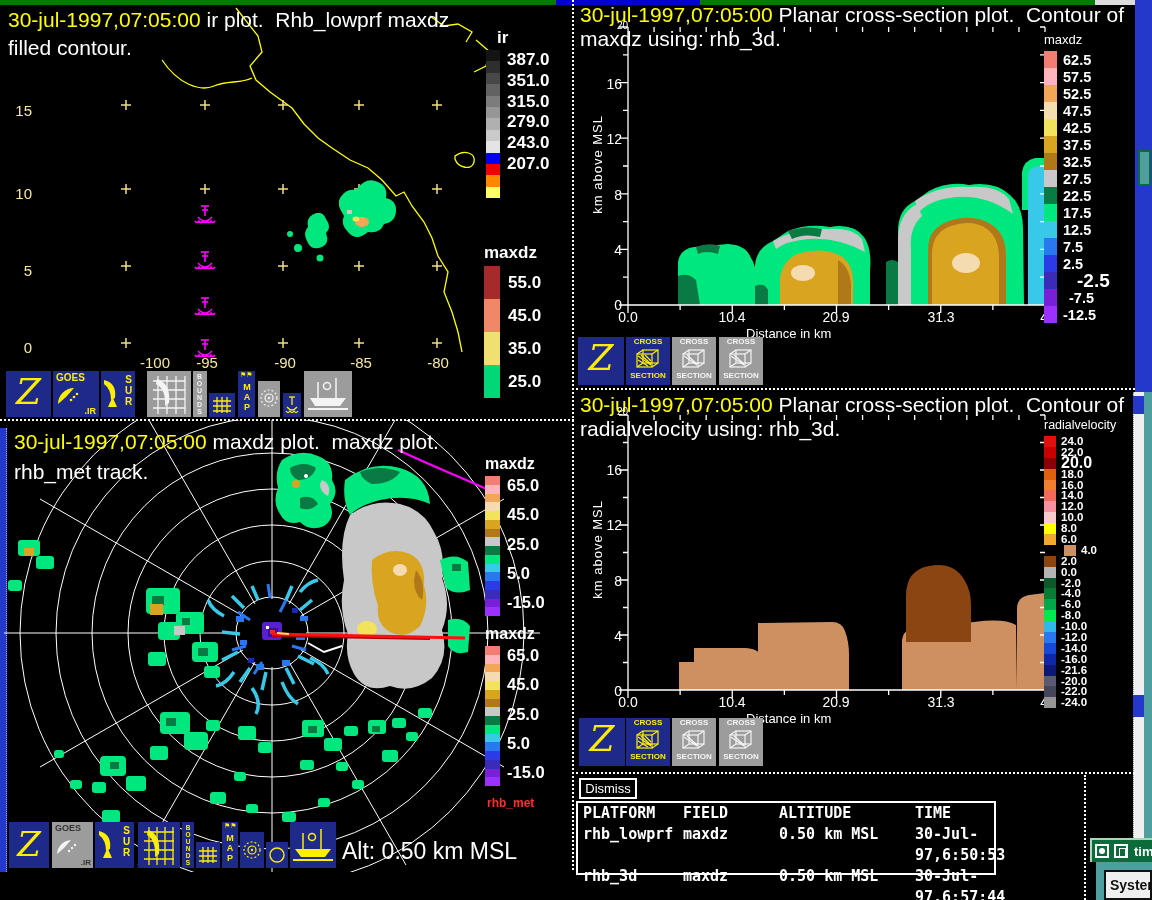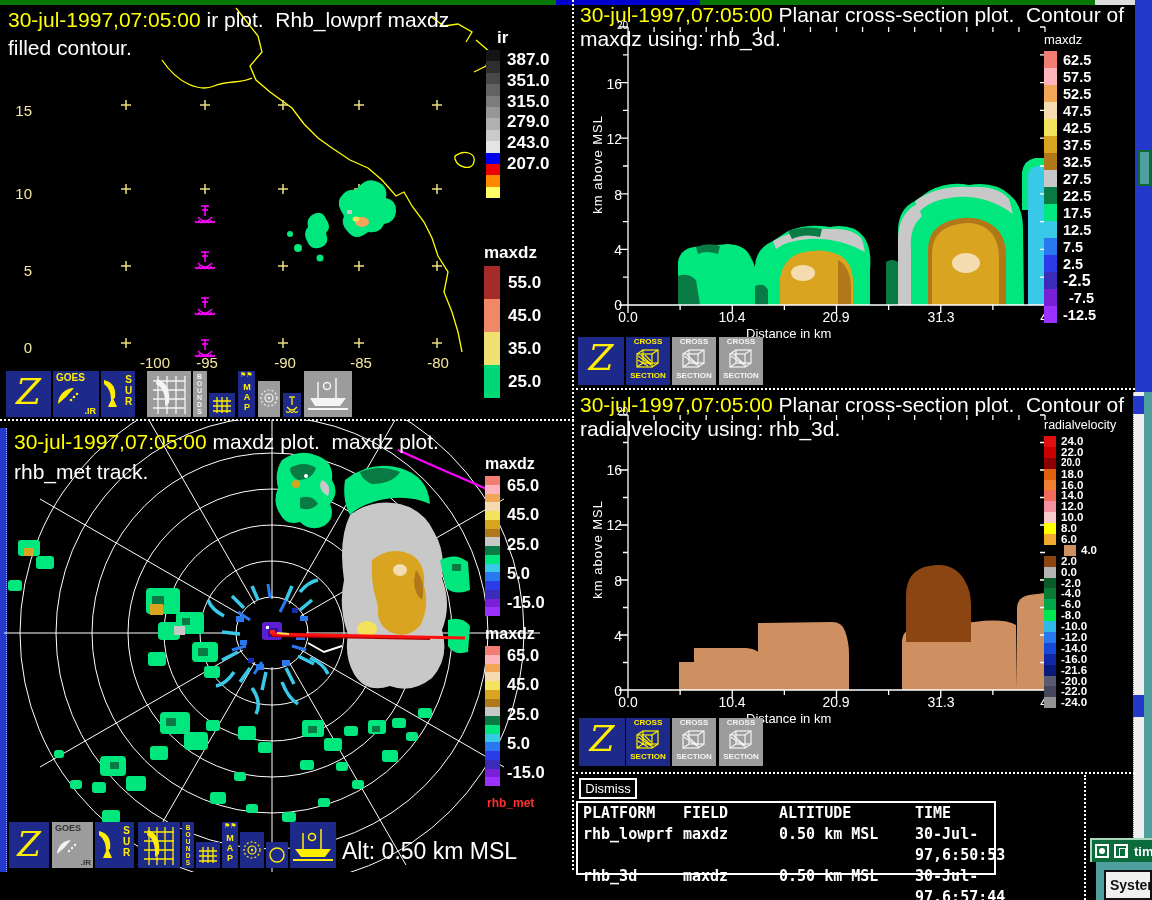--- a/index.html
+++ b/index.html
@@ -660,21 +660,21 @@
             <span class="lb" style="font-size:14.5px;margin-left:6px;align-self:center;">7.5</span>
           </div>
 
           <div class="cbrow" style="height:17px;">
             <span class="sw" style="width: 13px; background: rgb(43, 59, 232);"></span>
             <span class="lb" style="font-size:14.5px;margin-left:6px;align-self:center;">2.5</span>
           </div>
 
           <div class="cbrow" style="height:17px;">
             <span class="sw" style="width: 13px; background: rgb(58, 43, 184);"></span>
-            <span class="lb" style="font-size:16px;margin-left:6px;align-self:center;">-2.5</span>
+            <span class="lb" style="font-size:19px;margin-left:20px;align-self:center;">-2.5</span>
           </div>
 
           <div class="cbrow" style="height:17px;">
             <span class="sw" style="width: 13px; background: rgb(122, 31, 216);"></span>
             <span class="lb" style="font-size:14.5px;margin-left:12px;align-self:center;">-7.5</span>
           </div>
 
           <div class="cbrow" style="height:17px;">
             <span class="sw" style="width: 13px; background: rgb(155, 48, 255);"></span>
             <span class="lb" style="font-size:14.5px;margin-left:6px;align-self:center;">-12.5</span>
@@ -766,21 +766,21 @@
             <span class="lb" style="font-size:11.5px;line-height:10.9px;margin-left:5px;">24.0</span>
           </div>
 
           <div class="cbrow" style="height:10.9px;">
             <span class="sw" style="width: 12px; background: rgb(200, 0, 0);"></span>
             <span class="lb" style="font-size:11.5px;line-height:10.9px;margin-left:5px;">22.0</span>
           </div>
 
           <div class="cbrow" style="height:10.9px;">
             <span class="sw" style="width: 12px; background: rgb(139, 0, 0);"></span>
-            <span class="lb" style="font-size:10px;line-height:10.9px;margin-left:5px;">20.0</span>
+            <span class="lb" style="font-size:16px;line-height:10.9px;margin-left:5px;">20.0</span>
           </div>
 
           <div class="cbrow" style="height:10.9px;">
             <span class="sw" style="width: 12px; background: rgb(224, 96, 16);"></span>
             <span class="lb" style="font-size:11.5px;line-height:10.9px;margin-left:5px;">18.0</span>
           </div>
 
           <div class="cbrow" style="height:10.9px;">
             <span class="sw" style="width: 12px; background: rgb(240, 128, 48);"></span>
             <span class="lb" style="font-size:11.5px;line-height:10.9px;margin-left:5px;">16.0</span>

